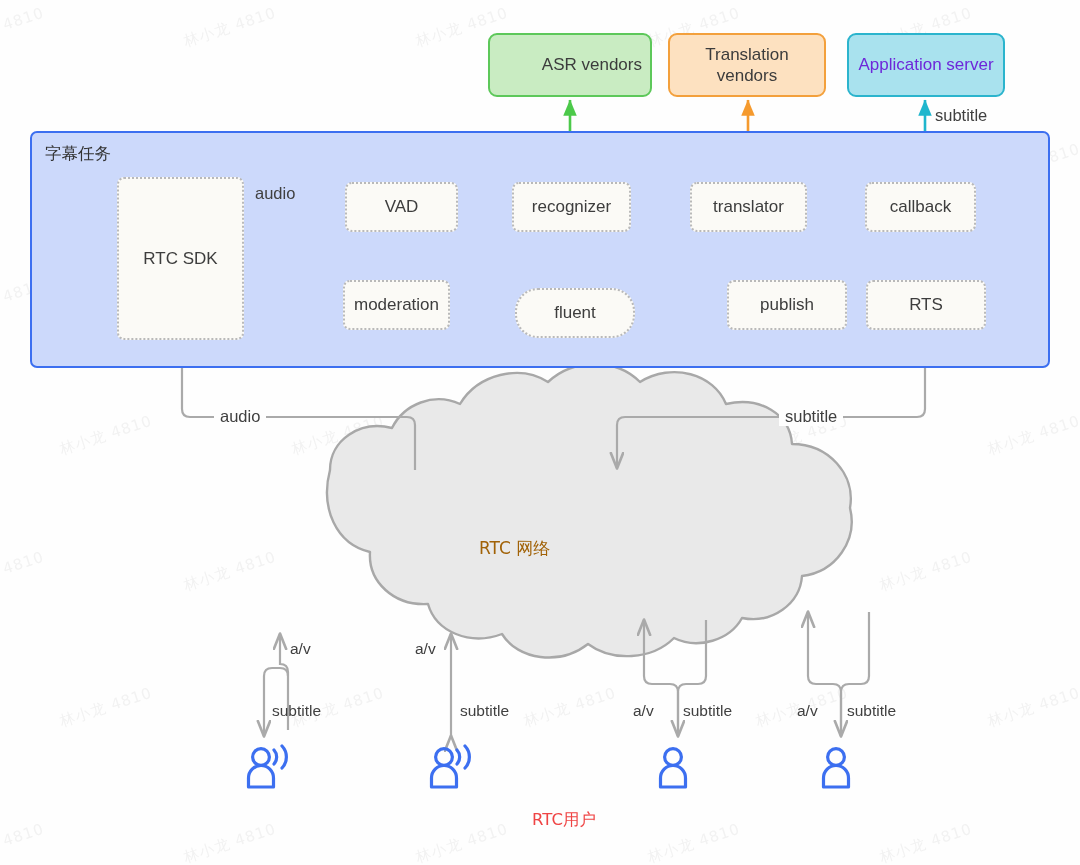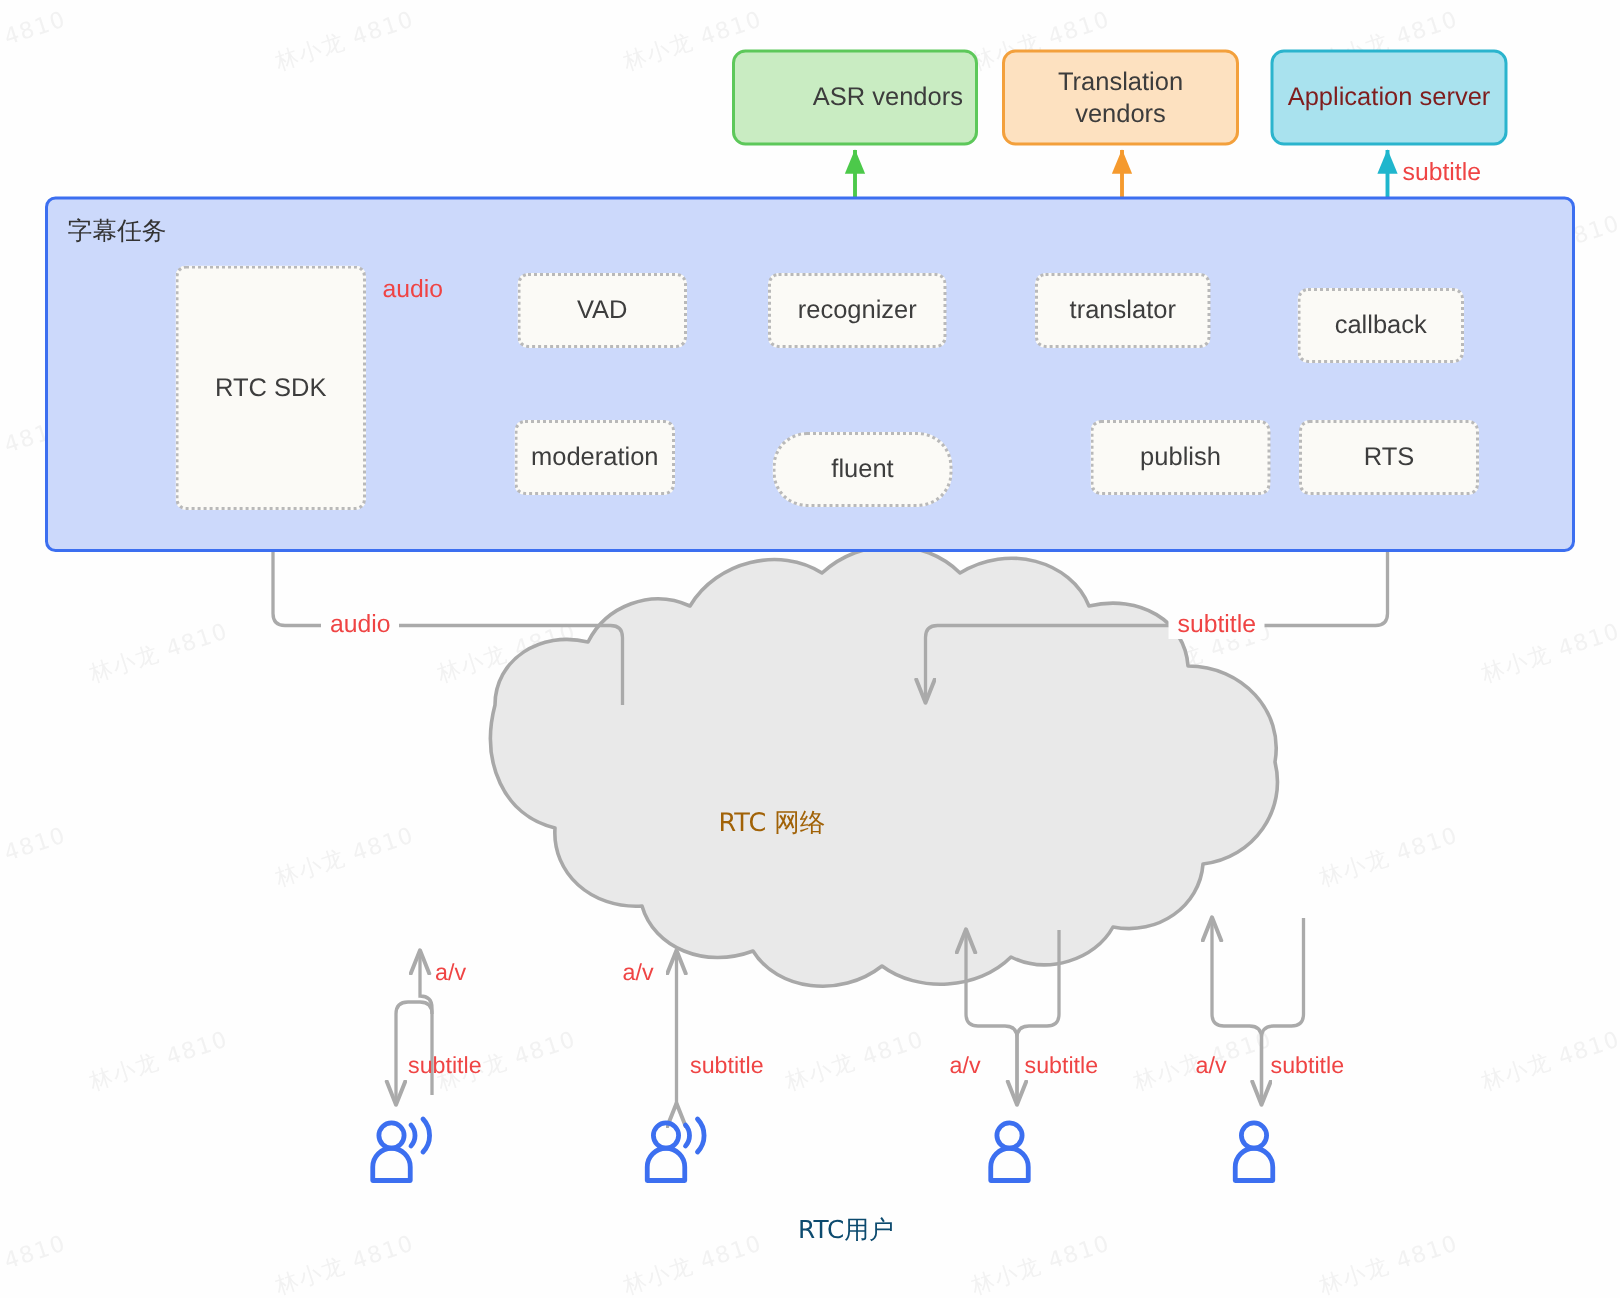--- a/index.html
+++ b/index.html
@@ -23,21 +23,21 @@
 
   
   .vbox{
     position:absolute;border-radius:9px;border:2px solid;
     display:flex;align-items:center;justify-content:center;
     text-align:center;font-size:17px;line-height:1.25;
     box-sizing:border-box;padding:4px 8px;
   }
   .vbox.green{background:#c9ecc2;border-color:#5dc85a;color:#3c3c3c;}
   .vbox.orange{background:#fde1c0;border-color:#f3a03c;color:#3c3c3c;}
-  .vbox.cyan{background:#a9e2ee;border-color:#2bb4cd;color:#7f1d1d;}
+  .vbox.cyan{background:#a9e2ee;border-color:#2bb4cd;color:#6d28d9;}
 
   
   #panel{
     position:absolute;left:30px;top:131px;width:1020px;height:237px;
     background:#ccd9fb;border:2px solid #3c6ff0;border-radius:7px;
     box-sizing:border-box;
   }
   #panel-title{
     position:absolute;left:45px;top:143px;font-size:16.5px;color:#333;
     font-family:"DejaVu Sans",sans-serif;
@@ -46,30 +46,30 @@
   
   .pbox{
     position:absolute;background:#fbfaf6;
     border:2px dotted #b9b9b9;border-radius:7px;
     display:flex;align-items:center;justify-content:center;
     font-size:17px;color:#3d3d3d;box-sizing:border-box;
   }
 
   
   .lbl{
-    position:absolute;font-size:16.5px;color:#ef4444;white-space:nowrap;
+    position:absolute;font-size:16.5px;color:#404040;white-space:nowrap;
   }
   .lbl.sm{font-size:15.5px;}
 
   .cloud-text{
     position:absolute;font-size:17px;color:#a16207;white-space:nowrap;
     font-family:"DejaVu Sans",sans-serif;
   }
   .ucaption{
-    position:absolute;font-size:16.5px;color:#0c4a6e;white-space:nowrap;
+    position:absolute;font-size:16.5px;color:#ef4444;white-space:nowrap;
     font-family:"DejaVu Sans",sans-serif;
   }
   .uicon{position:absolute;width:56px;height:56px;}
 </style>
 </head>
 <body>
 
 <div id="stage">
 
   <div id="wm-layer">
@@ -198,21 +198,21 @@
   </div>
   <div class="pbox" style="left:345px;top:182px;width:113px;height:50px;">
     <span>VAD</span>
   </div>
   <div class="pbox" style="left:512px;top:182px;width:119px;height:50px;">
     <span>recognizer</span>
   </div>
   <div class="pbox" style="left:690px;top:182px;width:117px;height:50px;">
     <span>translator</span>
   </div>
-  <div class="pbox" style="left:865px;top:182px;width:111px;height:50px;margin-top:10px;">
+  <div class="pbox" style="left:865px;top:182px;width:111px;height:50px;">
     <span>callback</span>
   </div>
 
   <div class="pbox" style="left:343px;top:280px;width:107px;height:50px;">
     <span>moderation</span>
   </div>
   <div class="pbox" style="left:515px;top:288px;width:120px;height:50px;border-radius:23px;">
     <span>fluent</span>
   </div>
   <div class="pbox" style="left:695px;top:280px;width:120px;height:50px;margin-left:32px;">

